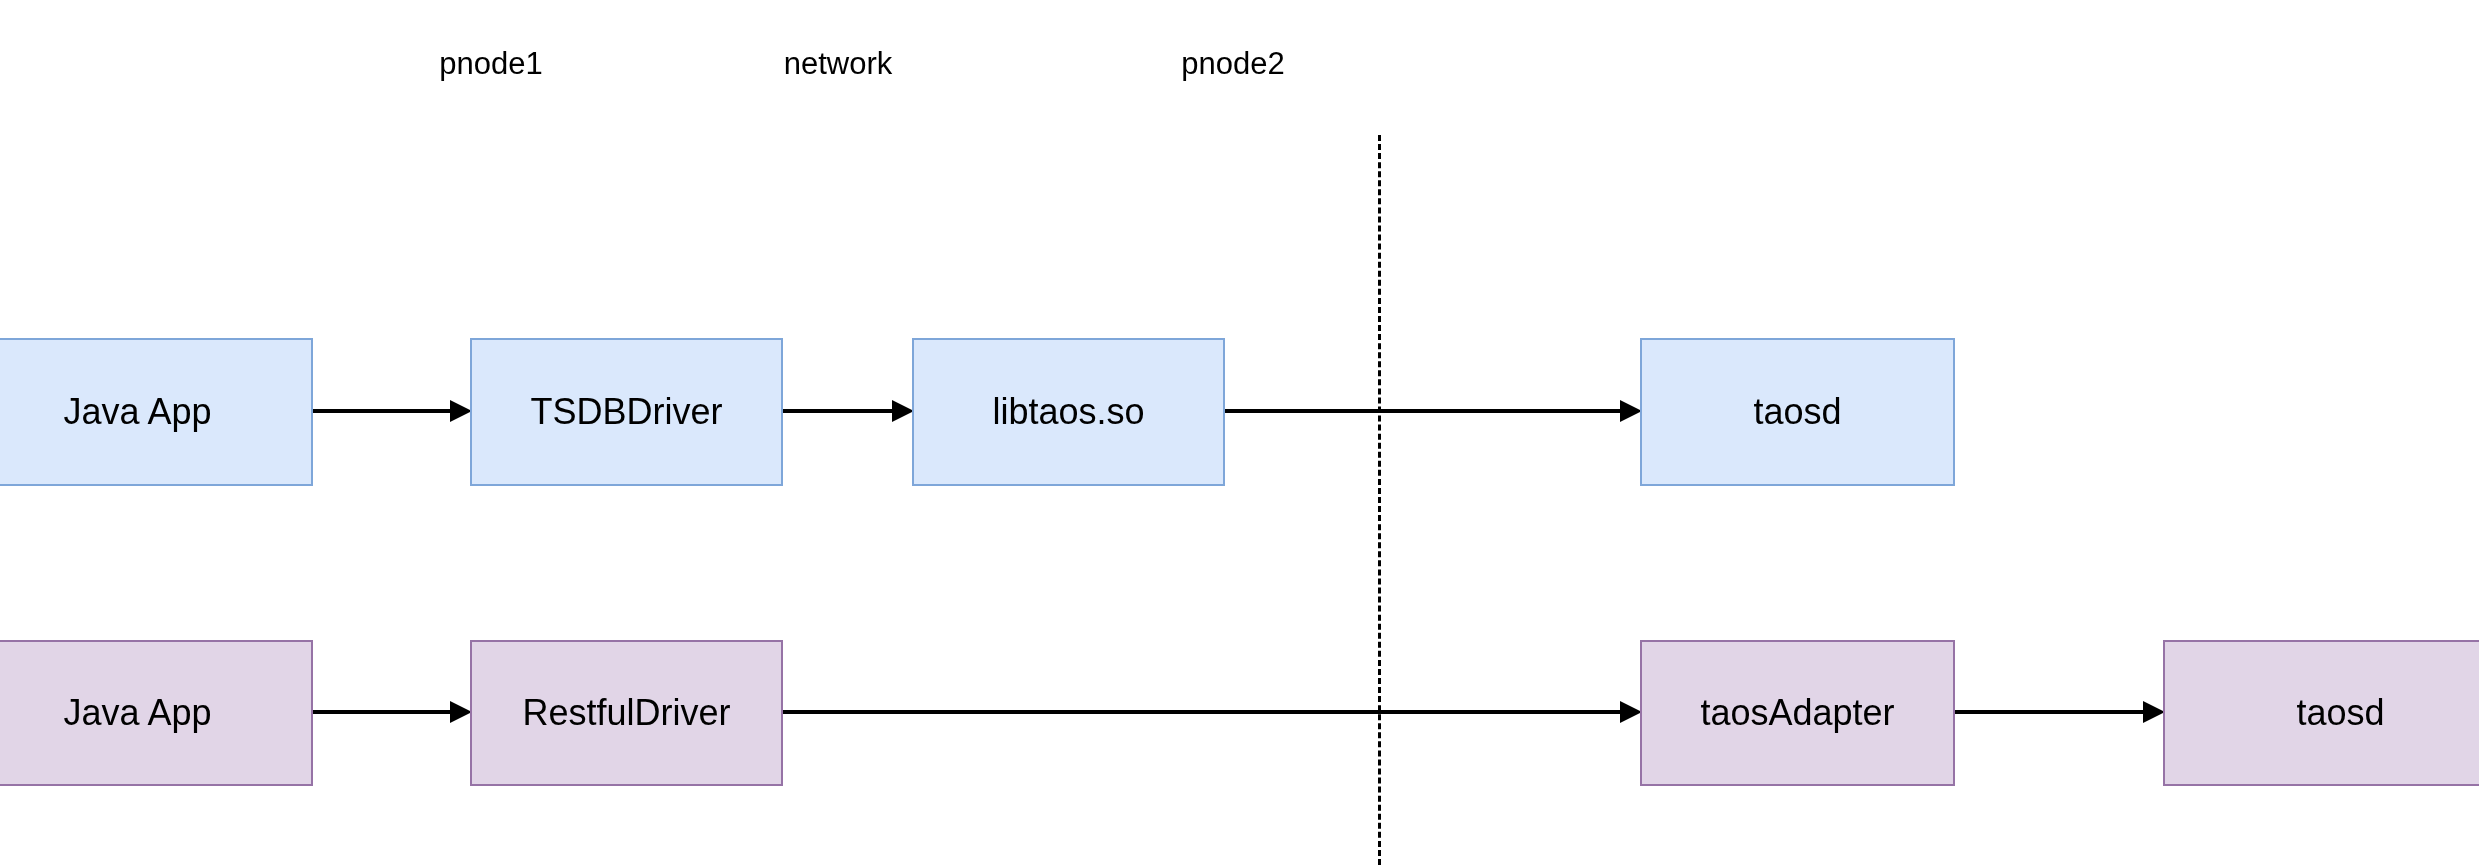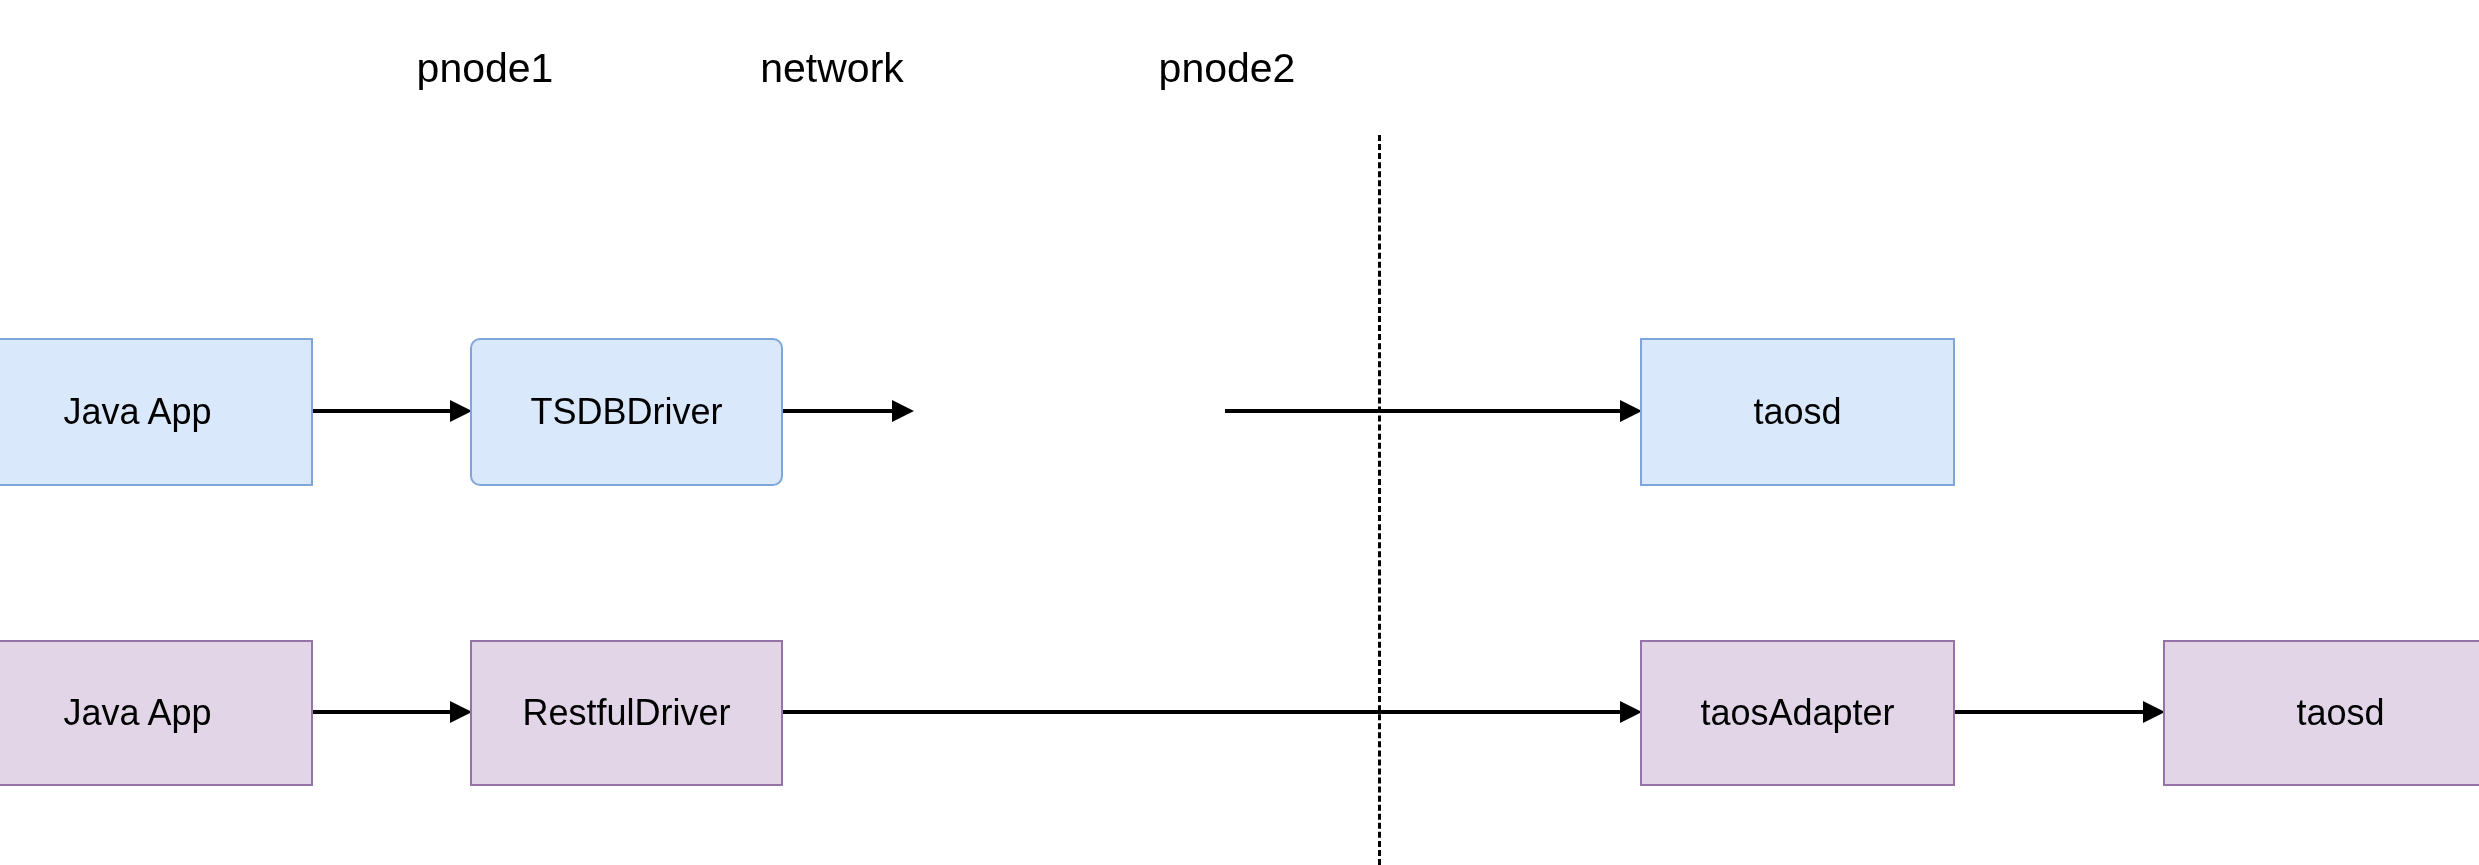--- a/index.html
+++ b/index.html
@@ -16,26 +16,27 @@
     position: relative;
     width: 2479px;
     height: 865px;
     background: #ffffff;
     overflow: hidden;
   }
 
   
   .col-header {
     position: absolute;
-    font-size: 41px;
+    font-size: 31px;
     color: #000000;
     white-space: nowrap;
     text-align: center;
     line-height: 1;
     transform: translateX(-50%);
+    margin-left: 6px;
   }
 
   
   .divider {
     position: absolute;
     width: 0;
     border-left: 3px dashed #000000;
   }
 
   
@@ -128,21 +129,22 @@
     </div>
     <div class="connector" style="left: 783px; top: 409px; width: 129px;">
       <div class="shaft" style="width: 111px;"></div>
       <div class="head" style="left: 109px;"></div>
     </div>
     <div class="connector" style="left: 1225px; top: 409px; width: 415px;">
       <div class="shaft" style="width: 397px;"></div>
       <div class="head" style="left: 395px;"></div>
     </div>
     <div class="node-box blue" style="left: -38px; top: 338px; width: 351px; height: 148px;">Java App</div>
-    <div class="node-box blue" style="left: 470px; top: 338px; width: 313px; height: 148px; border-radius: 10px;">TSDBDriver</div>
+    <div class="node-box blue" style="left: 470px; top: 338px; width: 313px; height: 148px;">TSDBDriver</div>
+    <div class="node-box blue" style="left: 912px; top: 338px; width: 313px; height: 148px;">libtaos.so</div>
     <div class="node-box blue" style="left: 1640px; top: 338px; width: 315px; height: 148px;">taosd</div>
     <div class="connector" style="left: 313px; top: 710px; width: 157px;">
       <div class="shaft" style="width: 139px;"></div>
       <div class="head" style="left: 137px;"></div>
     </div>
     <div class="connector" style="left: 783px; top: 710px; width: 857px;">
       <div class="shaft" style="width: 839px;"></div>
       <div class="head" style="left: 837px;"></div>
     </div>
     <div class="connector" style="left: 1955px; top: 710px; width: 208px;">

